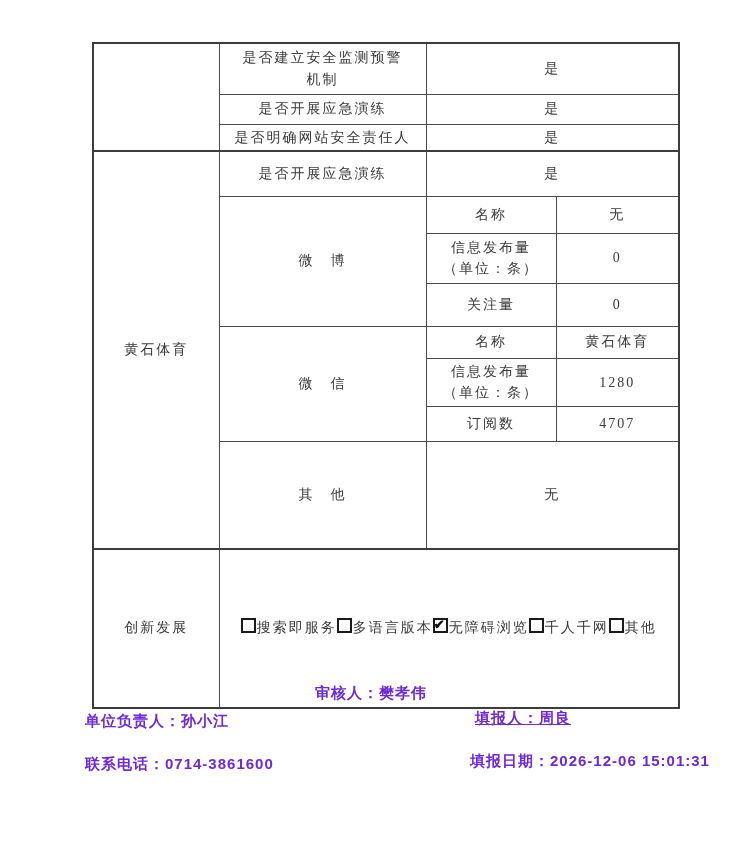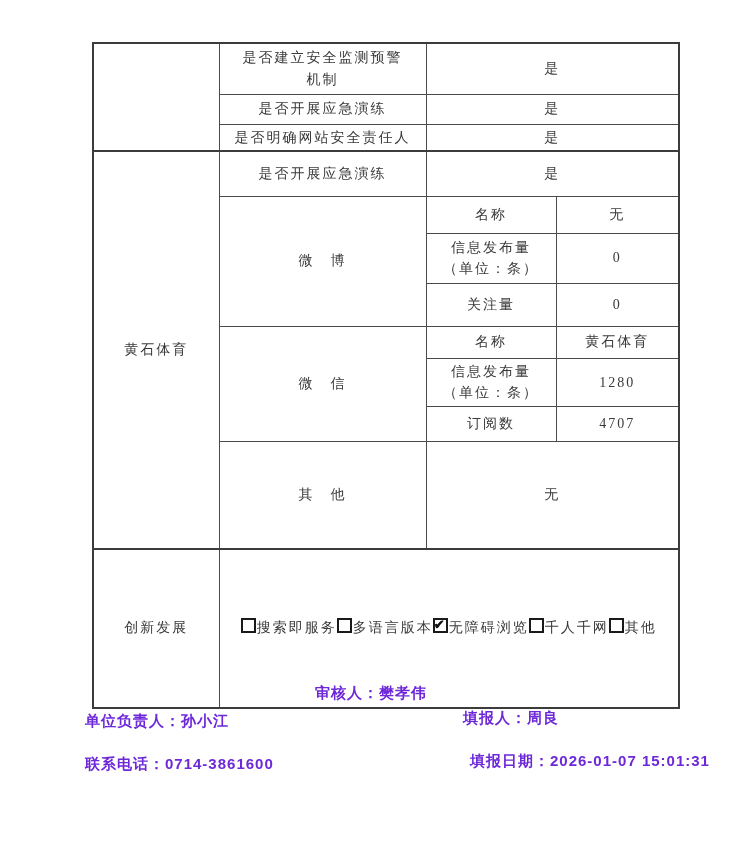--- a/index.html
+++ b/index.html
@@ -35,21 +35,21 @@
     letter-spacing:0;
   }
   .footer-item{
     position:absolute;
     font-family:"Liberation Sans","DejaVu Sans",sans-serif;
     font-weight:700;font-size:15px;color:#6d28d9;letter-spacing:1px;
     white-space:nowrap;
   }
   .f-manager{left:85px;top:712px;}
   .f-auditor{left:315px;top:684px;font-family:Liberation Serif, serif;}
-  .f-reporter{left:463px;top:709px;}
+  .f-reporter{left:475px;top:709px;text-decoration:underline;}
   .f-phone{left:85px;top:755px;}
   .f-date{left:470px;top:752px;}
   .f-remark{left:85px;top:852px;}
 </style>
 </head>
 <body>
 
 <table class="report-table">
   <colgroup>
     <col style="width:126px">
@@ -125,14 +125,14 @@
       <td colspan="3" class="cb-cell"><span class="cb-item"><span class="cb"></span><span>搜索即服务</span></span><span class="cb-item"><span class="cb"></span><span>多语言版本</span></span><span class="cb-item"><span class="cb checked"></span><span>无障碍浏览</span></span><span class="cb-item"><span class="cb"></span><span>千人千网</span></span><span class="cb-item"><span class="cb"></span><span>其他</span></span>
       </td>
     </tr>
   </tbody>
 </table>
 
 <div class="footer-item f-manager"><span>单位负责人：</span><span>孙小江</span></div>
 <div class="footer-item f-auditor"><span>审核人：</span><span>樊孝伟</span></div>
 <div class="footer-item f-reporter"><span>填报人：</span><span>周良</span></div>
 <div class="footer-item f-phone"><span>联系电话：</span><span>0714-3861600</span></div>
-<div class="footer-item f-date"><span>填报日期：</span><span>2026-01-07 15:01:31</span></div>
+<div class="footer-item f-date"><span>填报日期：</span><span>2026-12-06 15:01:31</span></div>
 <div class="footer-item f-remark"><span>备注：</span><span>无</span></div>
 
 </body></html>

